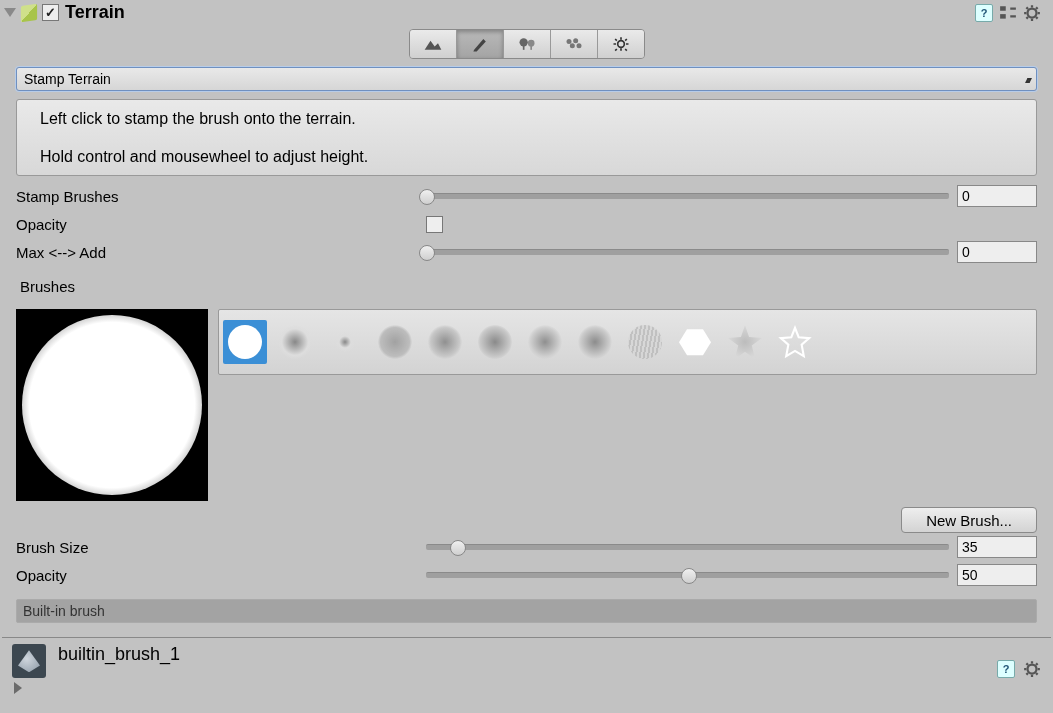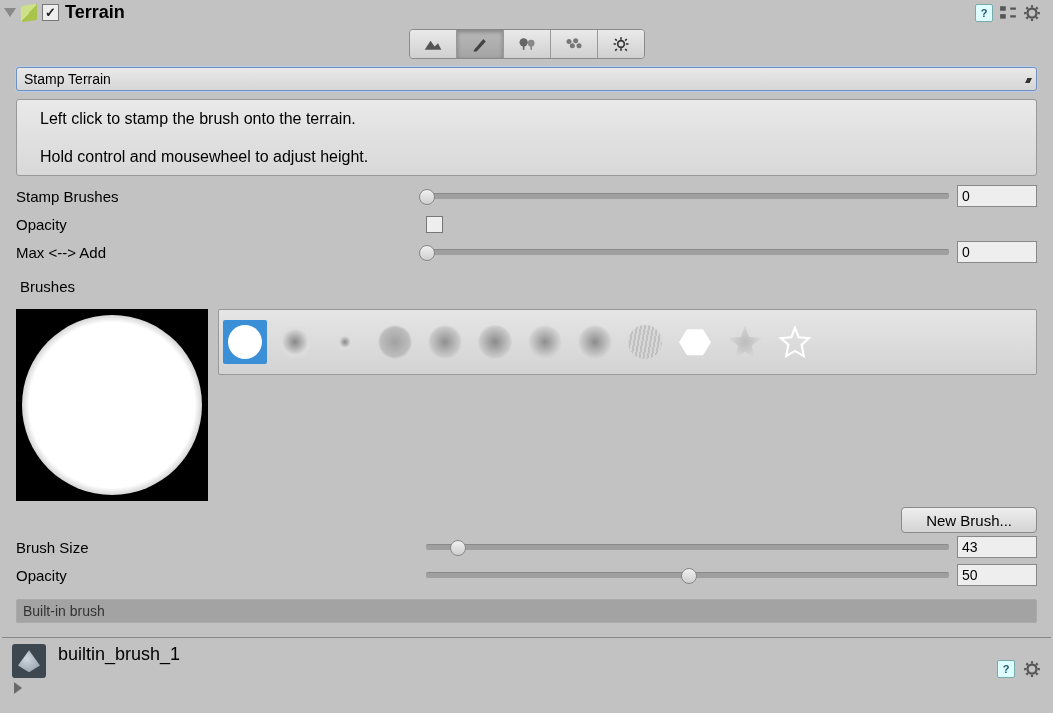--- a/index.html
+++ b/index.html
@@ -224,21 +224,21 @@
     <div class="btn">New Brush...</div>
   </div>
 
   <div class="row">
     <div class="lab">Brush Size</div>
     <div class="slider">
       <div class="track">
           <div class="thumb" style="left:6%"></div>
         </div>
     </div>
-    <div class="nbox">43</div>
+    <div class="nbox">35</div>
   </div>
   <div class="row">
     <div class="lab">Opacity</div>
     <div class="slider">
       <div class="track">
           <div class="thumb" style="left:50%"></div>
         </div>
     </div>
     <div class="nbox">50</div>
   </div>

